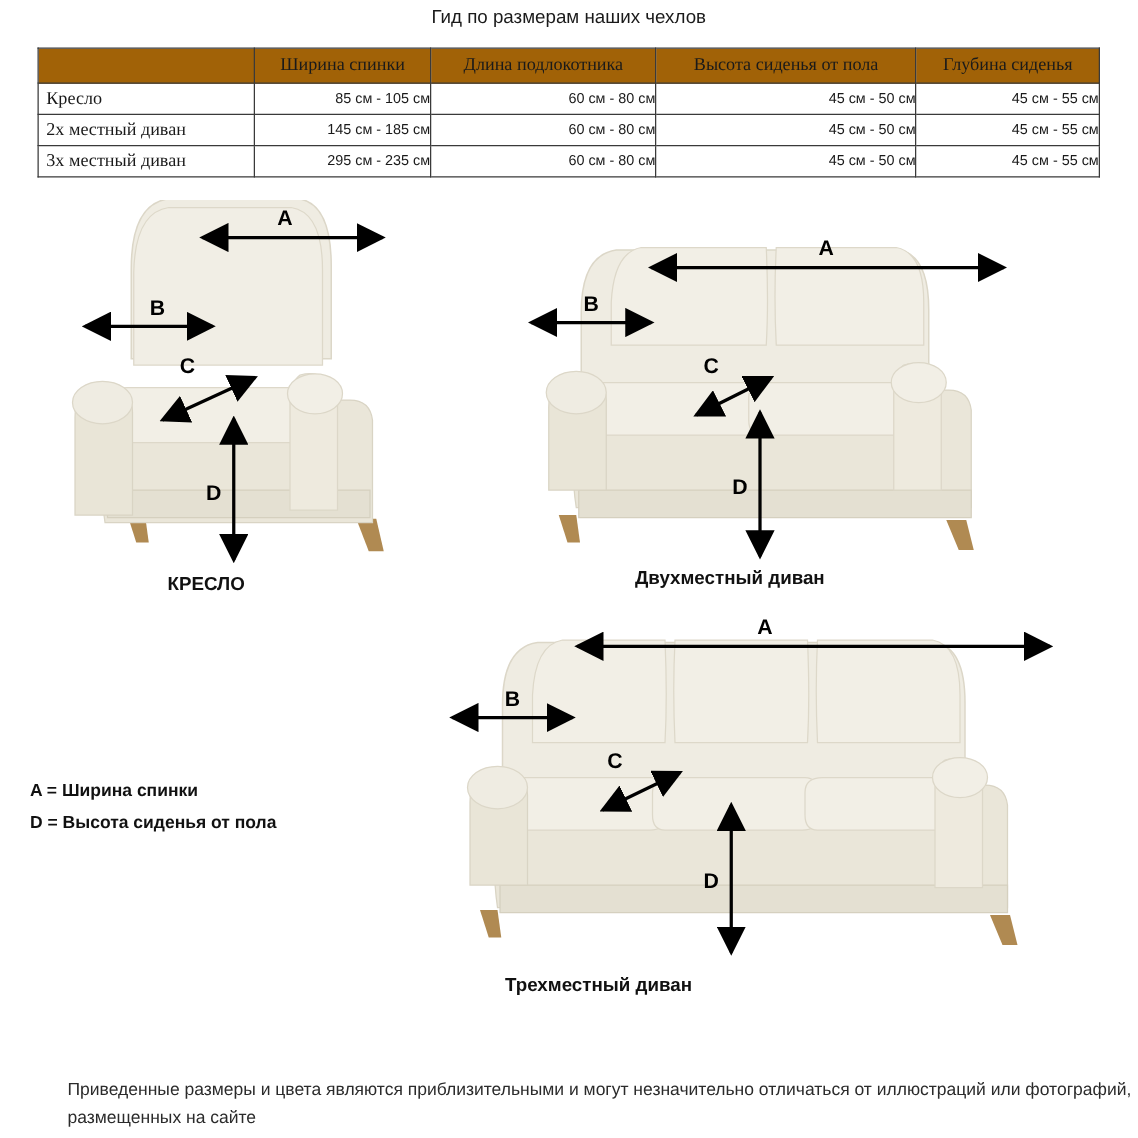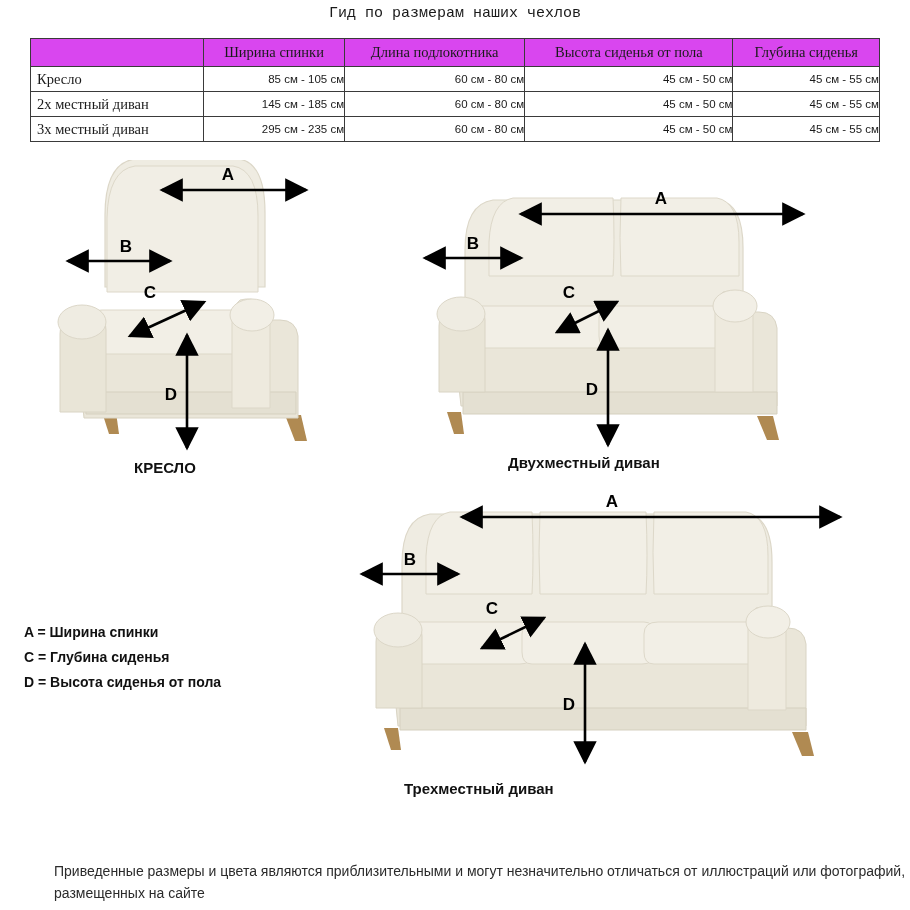--- a/index.html
+++ b/index.html
@@ -16,42 +16,42 @@
     overflow: hidden;
   }
 
   
   .page-title {
     position: absolute;
     top: 5px;
     left: 0;
     width: 910px;
     text-align: center;
-    font-family: Liberation Mono, monospace;
+    font-family: Liberation Sans, sans-serif;
     font-size: 15px;
     color: #1a1a1a;
   }
 
   
   .size-table {
     position: absolute;
     top: 38px;
     left: 30px;
     width: 850px;
     border-collapse: collapse;
     font-family: "Liberation Serif", serif;
   }
   .size-table th, .size-table td {
     border: 1px solid #3a3a3a;
     padding: 0;
     height: 24px;
     font-weight: normal;
   }
   .size-table thead th {
-    background: #d946ef;
+    background: #a16207;
     font-size: 14.5px;
     text-align: center;
     height: 27px;
   }
   .size-table thead th.corner {
     width: 172px;
   }
   .size-table tbody td.rowlabel {
     text-align: left;
     padding-left: 6px;
@@ -266,17 +266,16 @@
     <text class="dimlabel" x="152" y="124" text-anchor="middle">C</text>
 
     <line x1="245" y1="154" x2="245" y2="272" stroke="#000" stroke-width="2.6" marker-start="url(#ah2)" marker-end="url(#ah)"></line>
     <text class="dimlabel" x="235" y="220" text-anchor="end">D</text>
   </svg>
 </div>
 <div class="caption" id="cap-sofa3">Трехместный диван</div>
 
 <div class="legend">
   <div>A = Ширина спинки</div>
-  <div>C = Глубина сиденья</div>
   <div>D = Высота сиденья от пола</div>
 </div>
 
 <div class="footnote">Приведенные размеры  и цвета являются приблизительными и могут незначительно отличаться от иллюстраций или фотографий, размещенных на сайте</div>
 
 </body></html>

